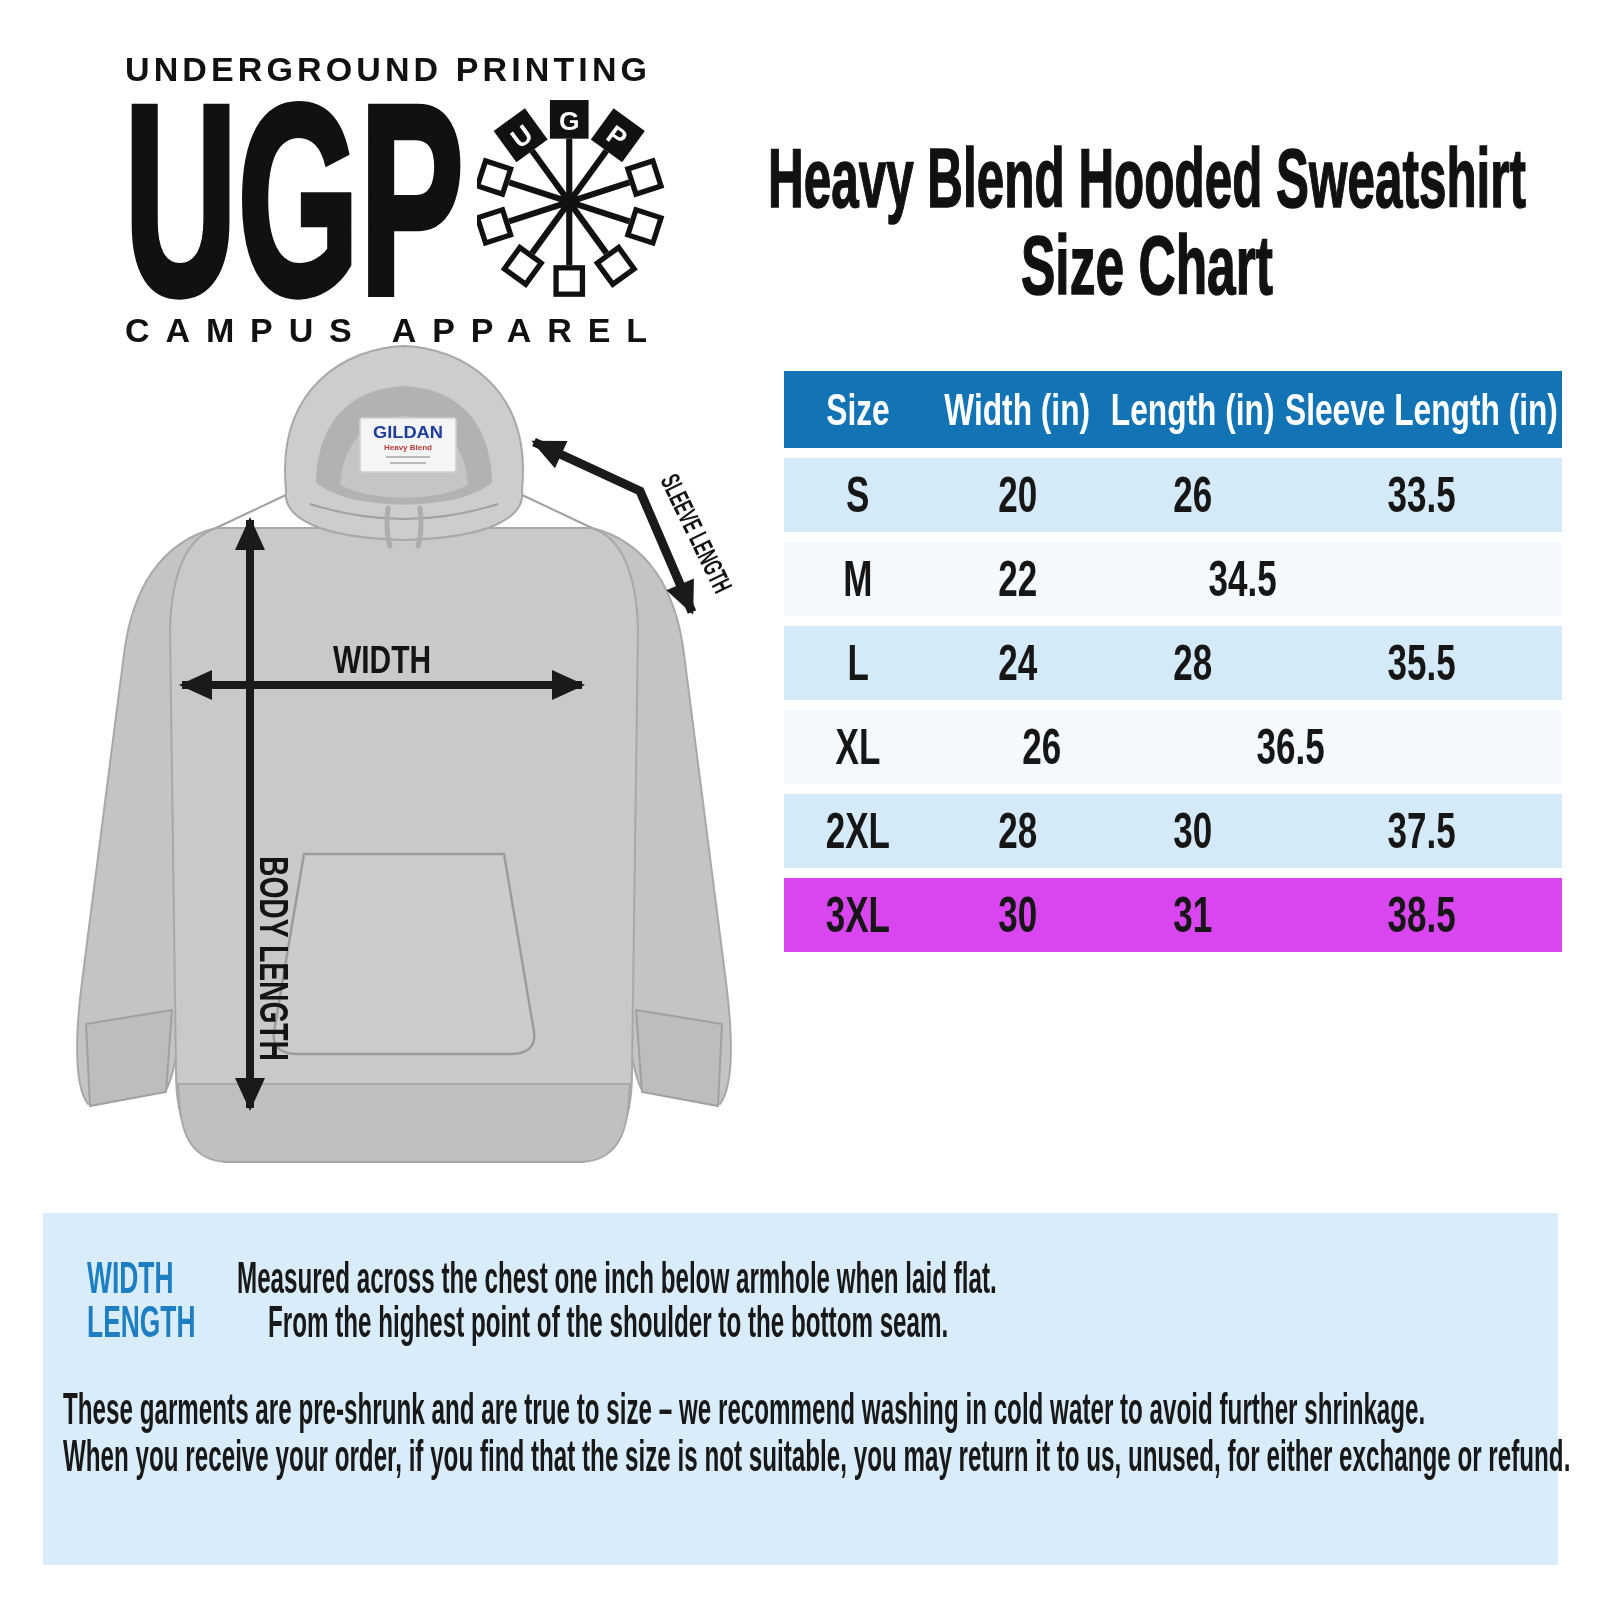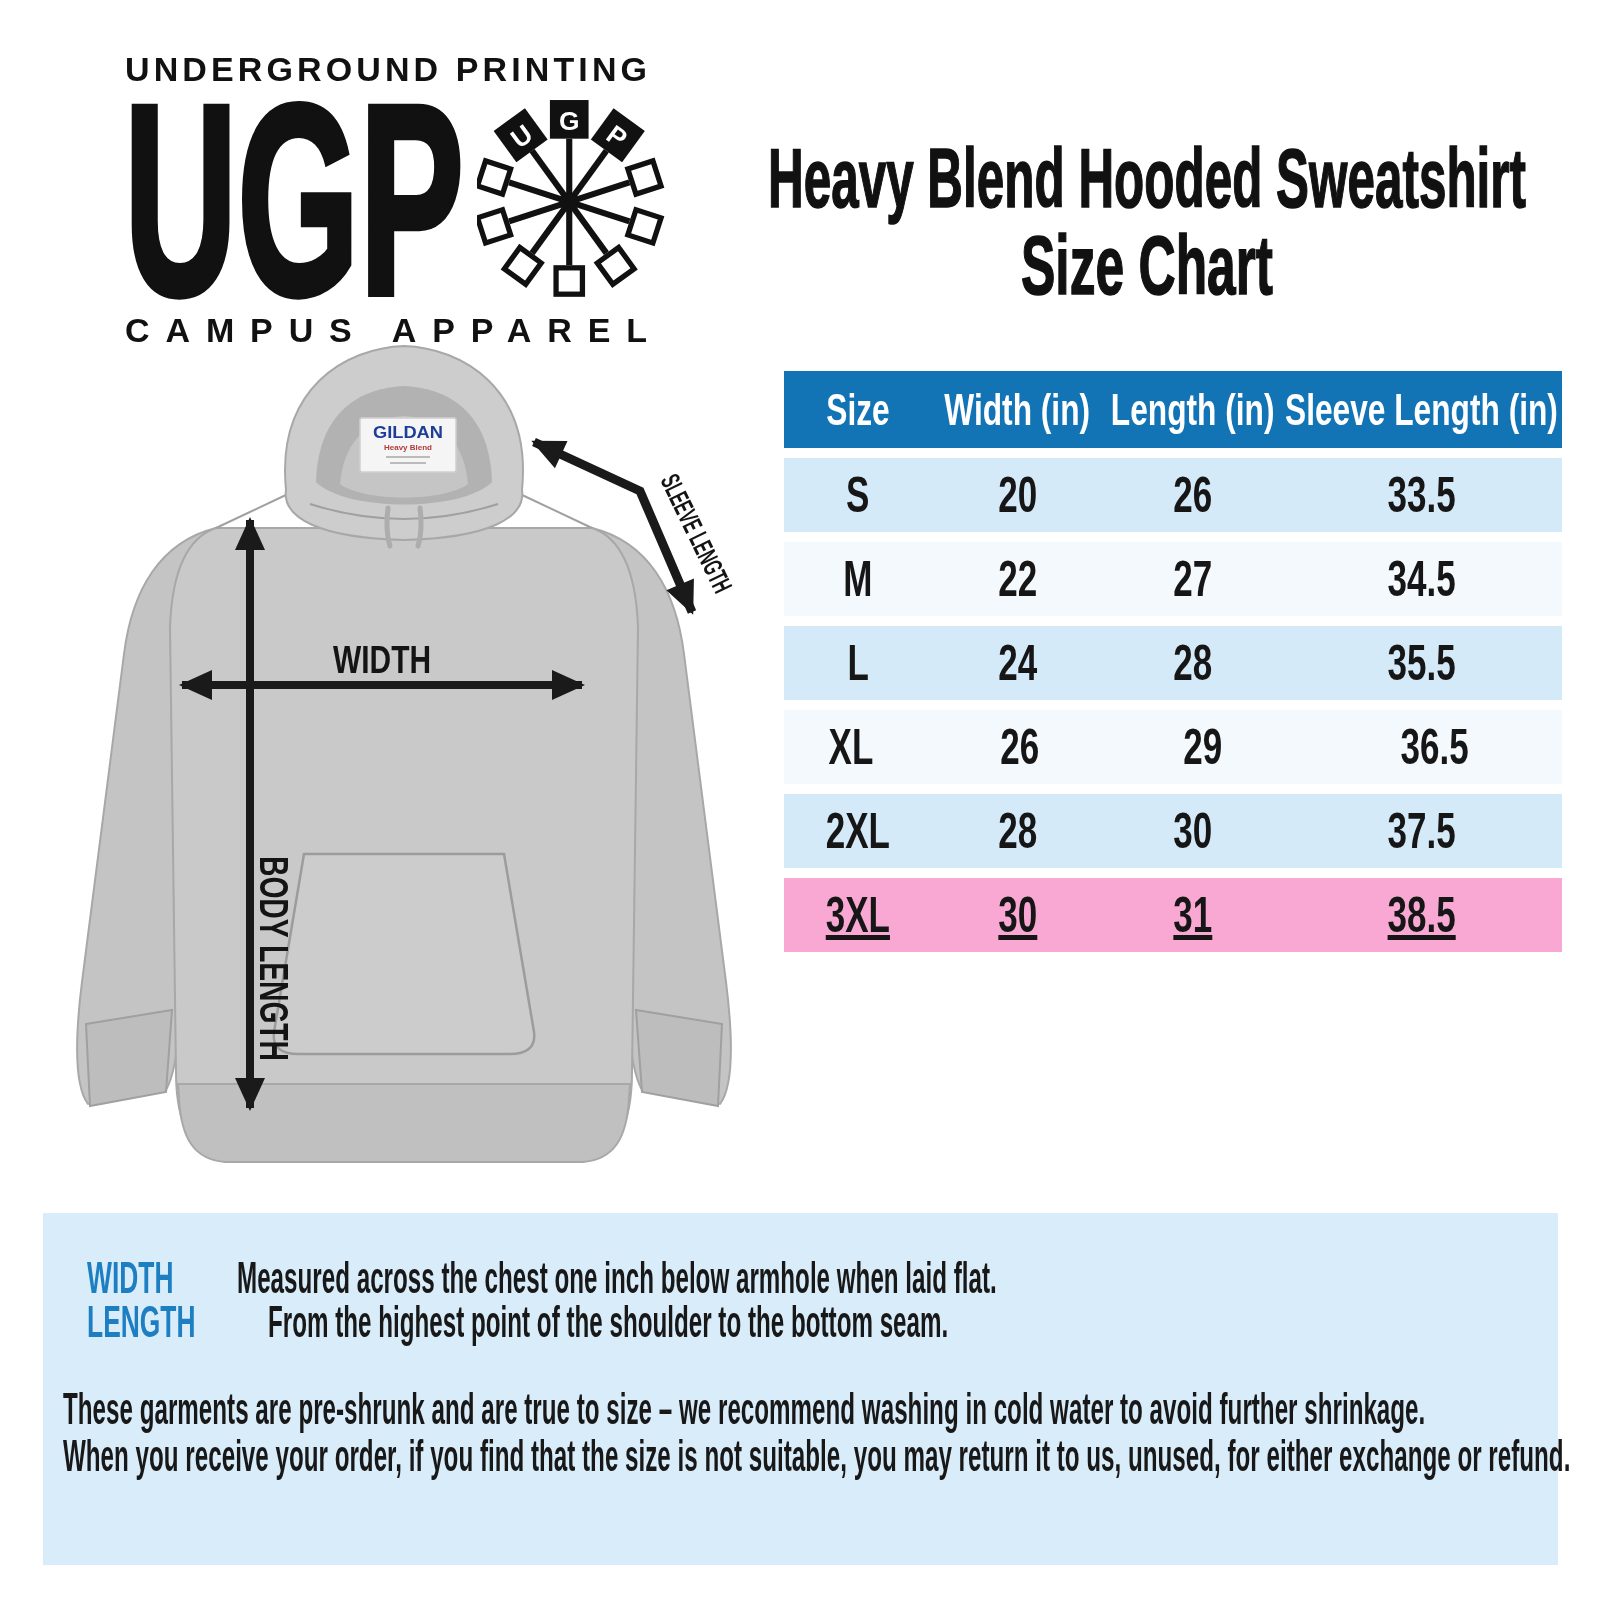--- a/index.html
+++ b/index.html
@@ -186,23 +186,20 @@
             <span class="cond cell-text">33.5</span>
           </div>
         </div>
         <div class="trow" style="background: rgb(243, 249, 253);">
           <div class="tc c0">
             <span class="cond cell-text">M</span>
           </div>
           <div class="tc c1">
             <span class="cond cell-text">22</span>
           </div>
-          <div class="tc c2">
-            <span class="cond cell-text">27</span>
-          </div>
           <div class="tc c3">
             <span class="cond cell-text">34.5</span>
           </div>
         </div>
         <div class="trow" style="background: rgb(213, 234, 248);">
           <div class="tc c0">
             <span class="cond cell-text">L</span>
           </div>
           <div class="tc c1">
             <span class="cond cell-text">24</span>
@@ -214,42 +211,39 @@
             <span class="cond cell-text">35.5</span>
           </div>
         </div>
         <div class="trow" style="background: rgb(243, 249, 253); gap: 24px;">
           <div class="tc c0">
             <span class="cond cell-text">XL</span>
           </div>
           <div class="tc c1">
             <span class="cond cell-text">26</span>
           </div>
-          <div class="tc c2">
-            <span class="cond cell-text">29</span>
-          </div>
           <div class="tc c3">
             <span class="cond cell-text">36.5</span>
           </div>
         </div>
         <div class="trow" style="background: rgb(213, 234, 248);">
           <div class="tc c0">
             <span class="cond cell-text">2XL</span>
           </div>
           <div class="tc c1">
             <span class="cond cell-text">28</span>
           </div>
           <div class="tc c2">
             <span class="cond cell-text">30</span>
           </div>
           <div class="tc c3">
             <span class="cond cell-text">37.5</span>
           </div>
         </div>
-        <div class="trow" style="background: #f9a8d4; text-decoration: underline;">
+        <div class="trow" style="background: #d946ef;">
           <div class="tc c0">
             <span class="cond cell-text">3XL</span>
           </div>
           <div class="tc c1">
             <span class="cond cell-text">30</span>
           </div>
           <div class="tc c2">
             <span class="cond cell-text">31</span>
           </div>
           <div class="tc c3">

